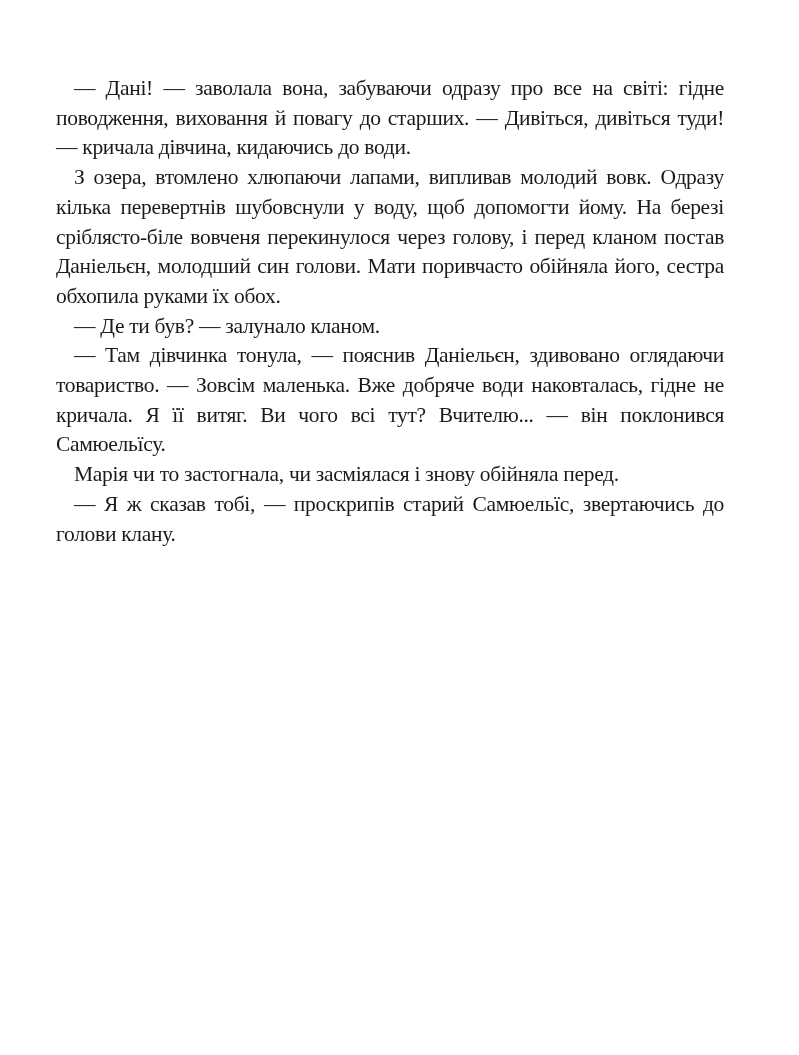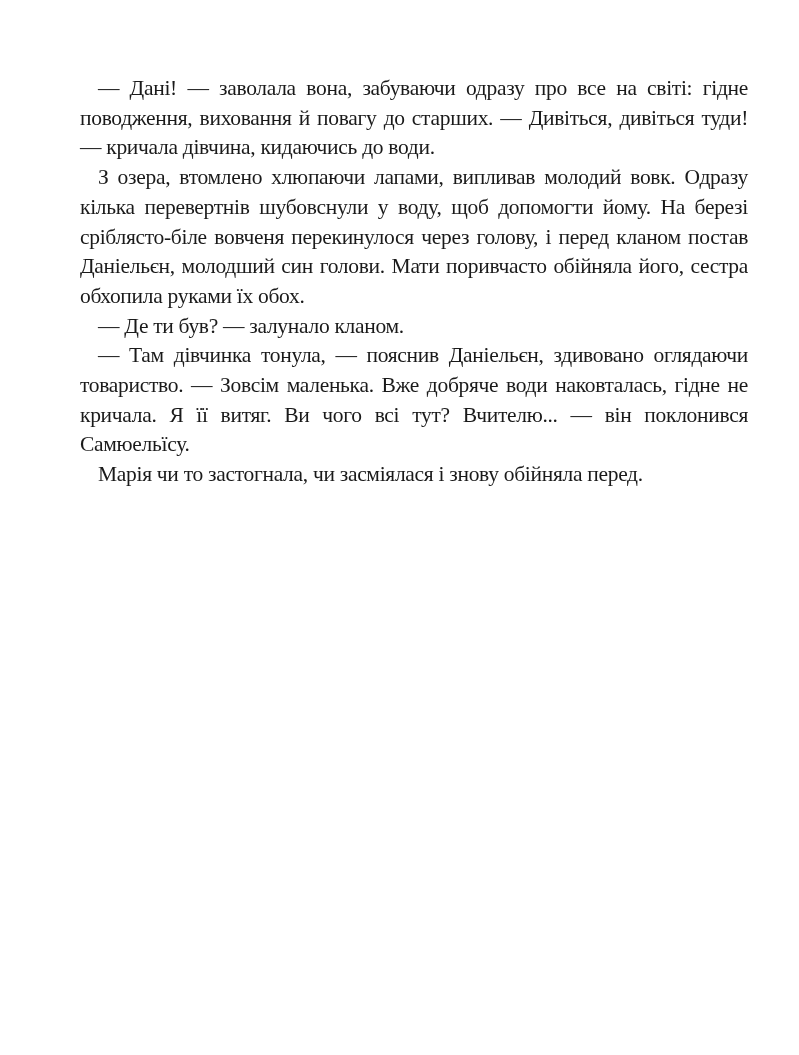--- a/index.html
+++ b/index.html
@@ -8,21 +8,21 @@
       background: #ffffff;
     }
     body {
       width: 799px;
       height: 1055px;
       position: relative;
       overflow: hidden;
     }
     .page {
       position: absolute;
-      left: 80px;
+      left: 56px;
       top: 74px;
       width: 668px;
       color: #1a1a1a;
       font-family: "Liberation Serif", "DejaVu Serif", serif;
       font-size: 21.5px;
       line-height: 29.7px;
       letter-spacing: -0.3px;
       word-spacing: 0px;
     }
     .para {
@@ -35,13 +35,14 @@
   </style>
 </head>
 <body>
 
 <div class="page">
   <p class="para">— Дані! — заволала вона, забуваючи одразу про все на світі: гідне поводження, виховання й повагу до старших. — Дивіться, дивіться туди! — кричала дівчина, кидаючись до води.</p>
   <p class="para">З озера, втомлено хлюпаючи лапами, випливав молодий вовк. Одразу кілька перевертнів шубовснули у воду, щоб допомогти йому. На березі сріблясто-біле вовченя перекинулося через голову, і перед кланом постав Даніельєн, молодший син голови. Мати поривчасто обійняла його, сестра обхопила руками їх обох.</p>
   <p class="para">— Де ти був? — залунало кланом.</p>
   <p class="para">— Там дівчинка тонула, — пояснив Даніельєн, здивовано оглядаючи товариство. — Зовсім маленька. Вже добряче води наковталась, гідне не кричала. Я її витяг. Ви чого всі тут? Вчителю... — він поклонився Самюельїсу.</p>
   <p class="para">Марія чи то застогнала, чи засміялася і знову обійняла перед.</p>
+  <p class="para">— Я ж сказав тобі, — проскрипів старий Самюельїс, звертаючись до голови клану.</p>
 </div>
 
 </body></html>

